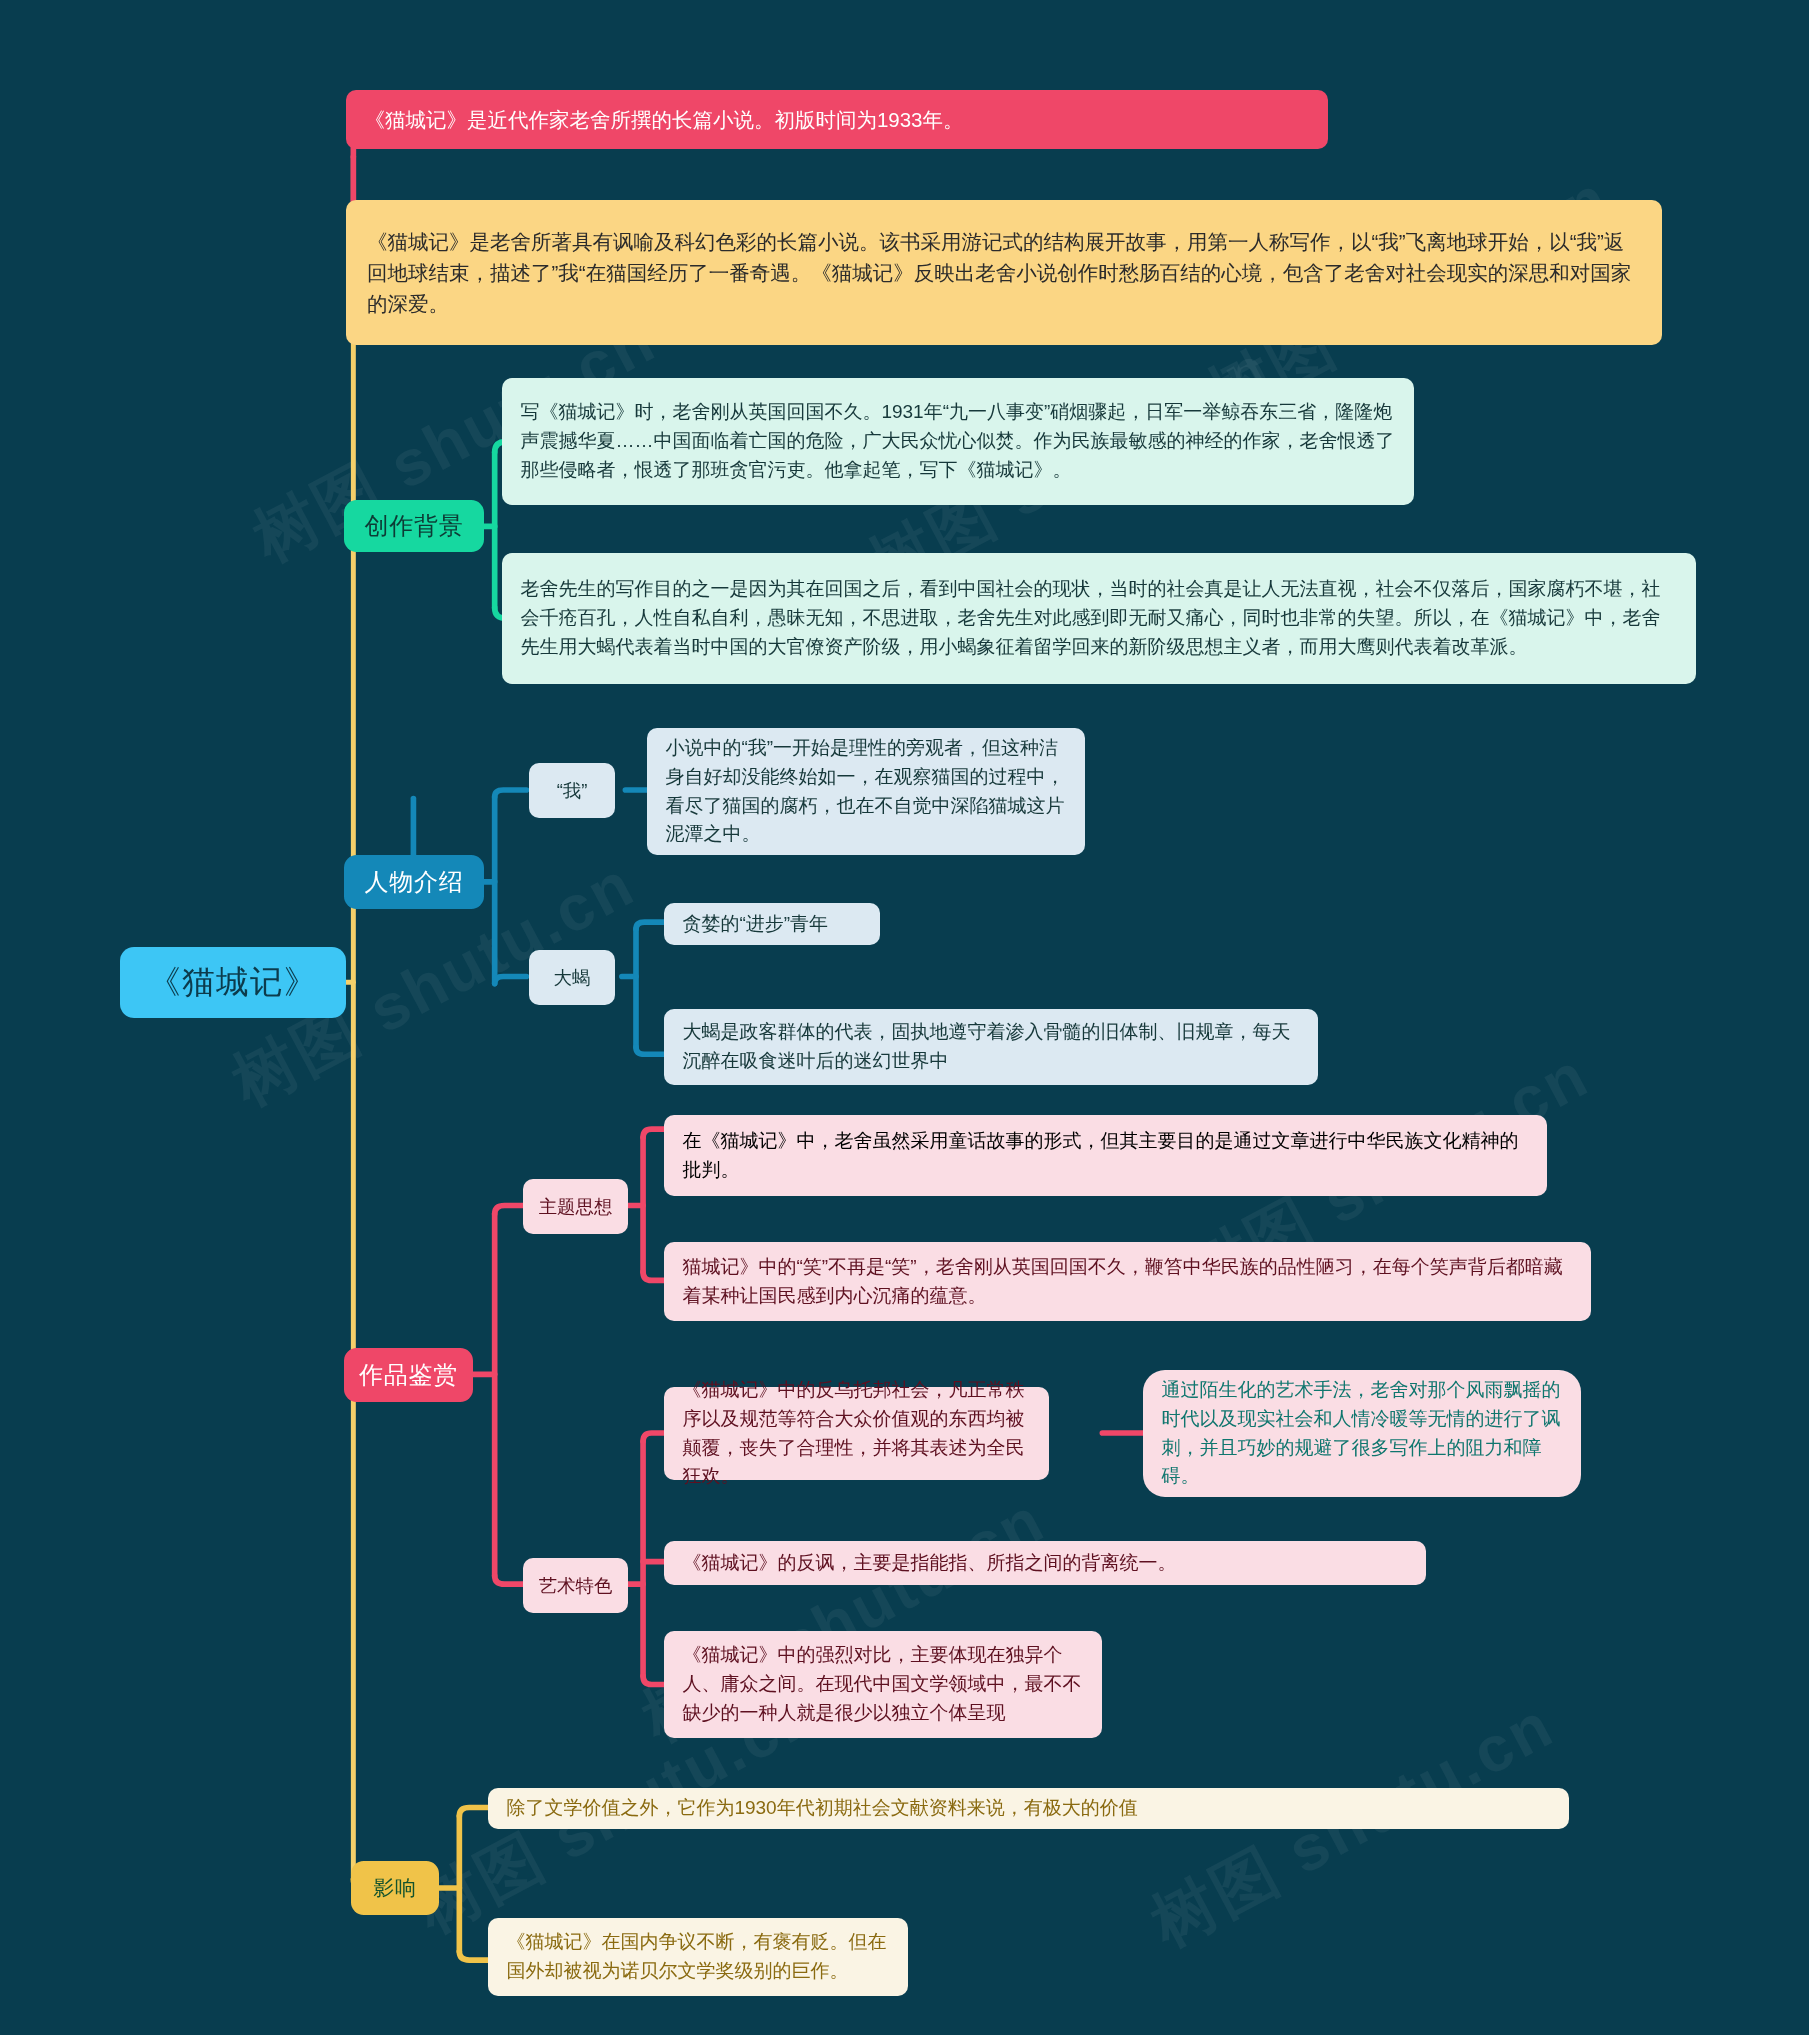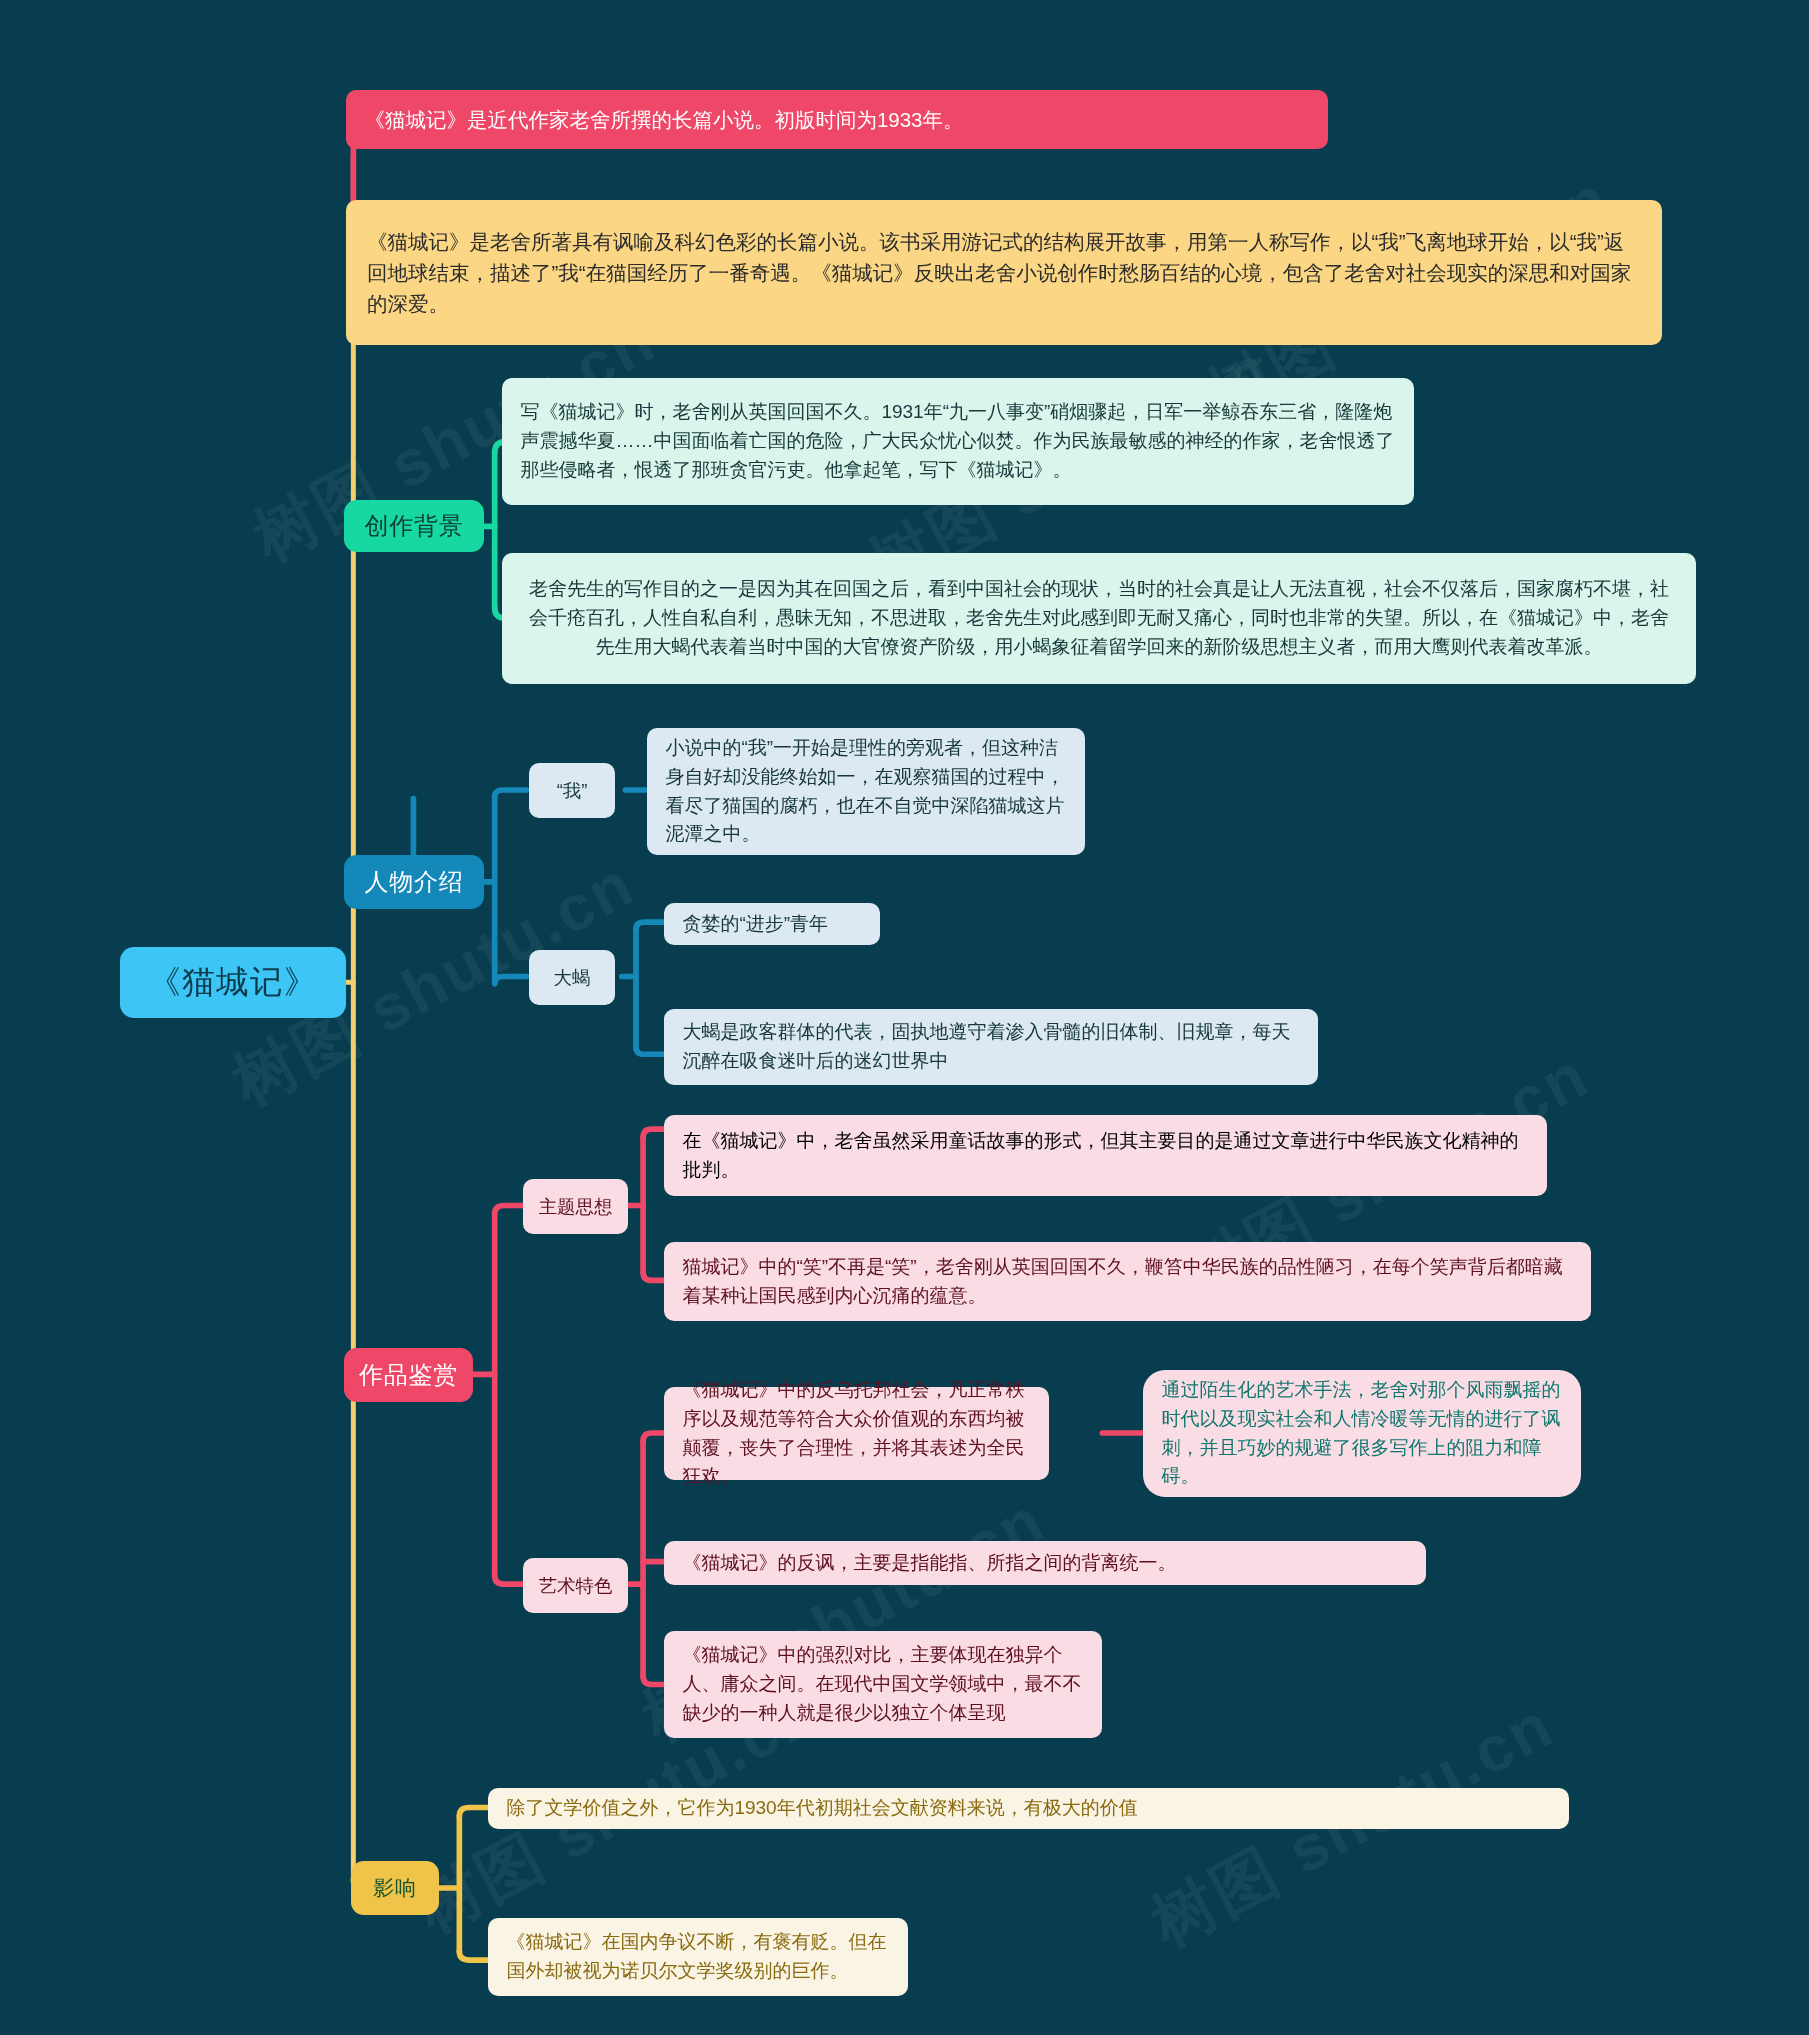--- a/index.html
+++ b/index.html
@@ -142,21 +142,21 @@
   <div class="node root" style="left:88px;top:947px;width:226px;height:71px;margin-left:32px;">《猫城记》</div>
 
   <div class="node leaf bigleaf" style="left:346px;top:90px;width:982px;height:59px;background:#ef4768;color:#ffffff;">《猫城记》是近代作家老舍所撰的长篇小说。初版时间为1933年。</div>
 
   <div class="node leaf bigleaf" style="left:346px;top:200px;width:1316px;height:145px;background:#fbd684;color:#2b2b2b;padding:15.5px 21px;">《猫城记》是老舍所著具有讽喻及科幻色彩的长篇小说。该书采用游记式的结构展开故事，用第一人称写作，以“我”飞离地球开始，以“我”返回地球结束，描述了”我“在猫国经历了一番奇遇。《猫城记》反映出老舍小说创作时愁肠百结的心境，包含了老舍对社会现实的深思和对国家的深爱。</div>
 
   <div class="node lvl1" style="left:344px;top:500px;width:140px;height:52px;background:#16d8a0;color:#0d3b35;">创作背景</div>
 
   <div class="node leaf" style="left:502px;top:378px;width:912px;height:127px;background:#d9f5ec;color:#16383a;">写《猫城记》时，老舍刚从英国回国不久。1931年“九一八事变”硝烟骤起，日军一举鲸吞东三省，隆隆炮声震撼华夏……中国面临着亡国的危险，广大民众忧心似焚。作为民族最敏感的神经的作家，老舍恨透了那些侵略者，恨透了那班贪官污吏。他拿起笔，写下《猫城记》。</div>
 
-  <div class="node leaf" style="left:502px;top:553px;width:1194px;height:131px;background:#d9f5ec;color:#16383a;text-align:center;">老舍先生的写作目的之一是因为其在回国之后，看到中国社会的现状，当时的社会真是让人无法直视，社会不仅落后，国家腐朽不堪，社会千疮百孔，人性自私自利，愚昧无知，不思进取，老舍先生对此感到即无耐又痛心，同时也非常的失望。所以，在《猫城记》中，老舍先生用大蝎代表着当时中国的大官僚资产阶级，用小蝎象征着留学回来的新阶级思想主义者，而用大鹰则代表着改革派。</div>
+  <div class="node leaf" style="left:502px;top:553px;width:1194px;height:131px;background:#d9f5ec;color:#16383a;">老舍先生的写作目的之一是因为其在回国之后，看到中国社会的现状，当时的社会真是让人无法直视，社会不仅落后，国家腐朽不堪，社会千疮百孔，人性自私自利，愚昧无知，不思进取，老舍先生对此感到即无耐又痛心，同时也非常的失望。所以，在《猫城记》中，老舍先生用大蝎代表着当时中国的大官僚资产阶级，用小蝎象征着留学回来的新阶级思想主义者，而用大鹰则代表着改革派。</div>
 
   <div class="node lvl1" style="left:344px;top:855px;width:140px;height:54px;background:#1488b8;color:#ffffff;">人物介绍</div>
 
   <div class="node lvl2" style="left:529px;top:763px;width:86px;height:55px;background:#dce9f2;color:#16383a;">“我”</div>
 
   <div class="node leaf" style="left:647px;top:728px;width:438px;height:127px;background:#dce9f2;color:#16383a;">小说中的“我”一开始是理性的旁观者，但这种洁身自好却没能终始如一，在观察猫国的过程中，看尽了猫国的腐朽，也在不自觉中深陷猫城这片泥潭之中。</div>
 
   <div class="node lvl2" style="left:529px;top:950px;width:86px;height:55px;background:#dce9f2;color:#16383a;">大蝎</div>
 
   <div class="node leaf" style="left:664px;top:903px;width:216px;height:42px;background:#dce9f2;color:#16383a;">贪婪的“进步”青年</div>

